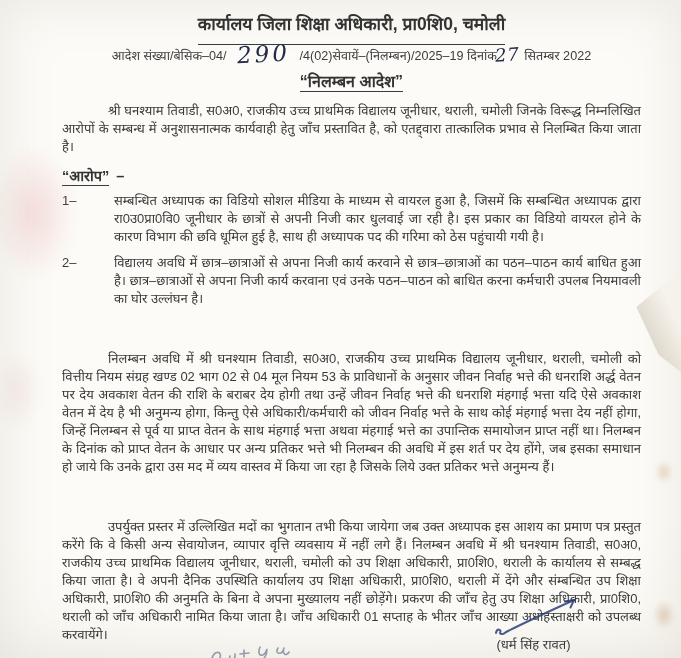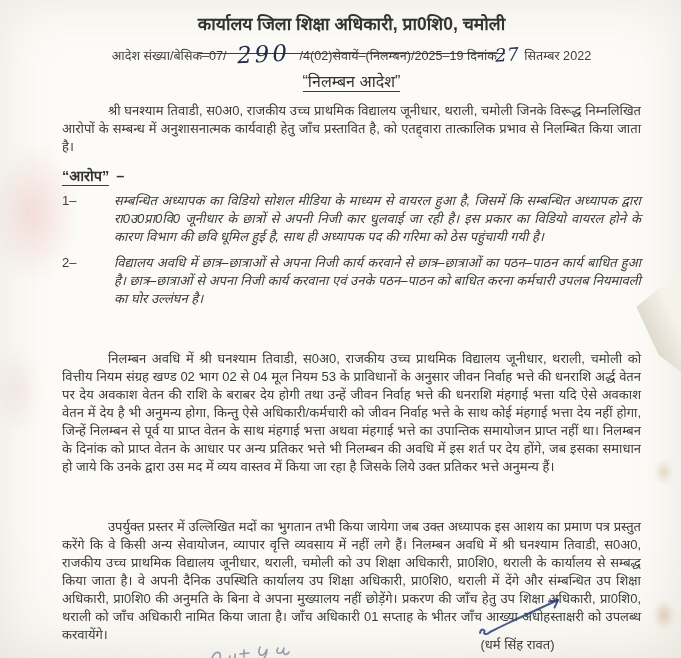--- a/index.html
+++ b/index.html
@@ -30,68 +30,68 @@
     opacity:.75;pointer-events:none;}
   .stain1{position:absolute;right:4px;top:455px;width:26px;height:34px;
     background:radial-gradient(closest-side,rgba(190,150,95,.35),rgba(190,150,95,0) 70%);
     filter:blur(2px);pointer-events:none;}
   .stain2{position:absolute;right:2px;top:595px;width:30px;height:40px;
     background:radial-gradient(closest-side,rgba(185,140,90,.38),rgba(185,140,90,0) 72%);
     filter:blur(2px);pointer-events:none;}
 
   .center{text-align:center;}
   h1{margin:0;font-size:17.5px;line-height:24px;font-weight:700;color:#333;}
-  h1 .u{border-bottom:1.6px solid #3b3b3b;padding-bottom:19px;}
+  h1 .u{border-bottom:1.6px solid #3b3b3b;padding-bottom:10px;}
   .order-line{
     margin-top:7px;font-size:12.6px;line-height:18px;color:#3c3c3c;
     white-space:nowrap;text-align:center;
   }
   .hand{
     font-family:"DejaVu Serif","Liberation Serif",serif;
     font-style:italic;color:#222b47;display:inline-block;
   }
   .hand-num{font-size:23px;letter-spacing:3px;transform:rotate(-3deg);margin:0 10px;position:relative;top:2px;}
   .hand-day{font-size:18px;letter-spacing:1px;transform:rotate(-4deg);margin:0 1px 0 -2px;position:relative;top:1px;}
-  h2{margin:5px 0 0 0;font-size:16px;line-height:23px;font-weight:400;color:#333;}
+  h2{margin:5px 0 0 0;font-size:16px;line-height:23px;font-weight:700;color:#333;}
   h2 .u{border-bottom:1.6px solid #3b3b3b;padding-bottom:1px;}
 
   .para{font-size:13px;line-height:18px;text-align:justify;margin:0;color:#3a3a3a;}
   .indent{text-indent:46px;margin-top:42px;}
   .intro{margin-top:9px;margin-bottom:9px;}
 
   .charges-heading{margin:2px 0 7px 0;font-size:14.5px;font-weight:700;color:#333;}
   .charges-heading .u{border-bottom:1.6px solid #3b3b3b;padding-bottom:1px;}
   .charges-heading .dash{margin-left:7px;}
 
   .charge{display:flex;margin-bottom:8px;}
   .cnum{flex:0 0 52px;font-size:13px;line-height:18px;color:#3a3a3a;}
-  .ctext{flex:1;font-size:13px;line-height:18px;text-align:justify;margin:0;color:#3a3a3a;font-style:italic;}
+  .ctext{flex:1;font-size:13px;line-height:18px;text-align:justify;margin:0;color:#3a3a3a;}
 
   .signature{
-    position:absolute;right:46px;bottom:4px;width:235px;
+    position:absolute;right:30px;bottom:4px;width:235px;
     text-align:center;font-size:13px;line-height:19px;color:#3a3a3a;
   }
   .sig-stroke{display:block;margin:0 auto -2px auto;}
 
   .bottom-scribble{position:absolute;left:200px;bottom:-4px;pointer-events:none;}
 </style>
 </head>
 <body>
 
 <div class="page">
 
   <div class="smudge-left"></div>
   <div class="smudge-left2"></div>
   <div class="fold"></div>
   <div class="stain1"></div>
   <div class="stain2"></div>
 
   <h1 class="center"><span class="u">कार्यालय जिला शिक्षा अधिकारी, प्रा0शि0, चमोली</span></h1>
 
-  <div class="order-line"><span>आदेश संख्या/बेसिक–07/</span><span class="hand hand-num">290</span><span>/4(02)सेवायें–(निलम्बन)/2025–19 दिनांक</span><span class="hand hand-day">27</span> <span>सितम्बर 2022</span></div>
+  <div class="order-line"><span>आदेश संख्या/बेसिक–04/</span><span class="hand hand-num">290</span><span>/4(02)सेवायें–(निलम्बन)/2025–19 दिनांक</span><span class="hand hand-day">27</span> <span>सितम्बर 2022</span></div>
 
   <h2 class="center"><span class="u">“निलम्बन आदेश”</span></h2>
 
   <p class="para indent intro">श्री घनश्याम तिवाडी, स0अ0, राजकीय उच्च प्राथमिक विद्यालय जूनीधार, थराली, चमोली जिनके विरूद्ध निम्नलिखित आरोपों के सम्बन्ध में अनुशासनात्मक कार्यवाही हेतु जाँच प्रस्तावित है, को एतद्द्वारा तात्कालिक प्रभाव से निलम्बित किया जाता है।</p>
 
   <div class="charges-heading"><span class="u">“आरोप”</span><span class="dash">–</span></div>
 
   <div class="charge">
     <span class="cnum">1–</span>
     <p class="ctext">सम्बन्धित अध्यापक का विडियो सोशल मीडिया के माध्यम से वायरल हुआ है, जिसमें कि सम्बन्धित अध्यापक द्वारा रा0उ0प्रा0वि0 जूनीधार के छात्रों से अपनी निजी कार धुलवाई जा रही है। इस प्रकार का विडियो वायरल होने के कारण विभाग की छवि धूमिल हुई है, साथ ही अध्यापक पद की गरिमा को ठेस पहुंचायी गयी है।</p>

